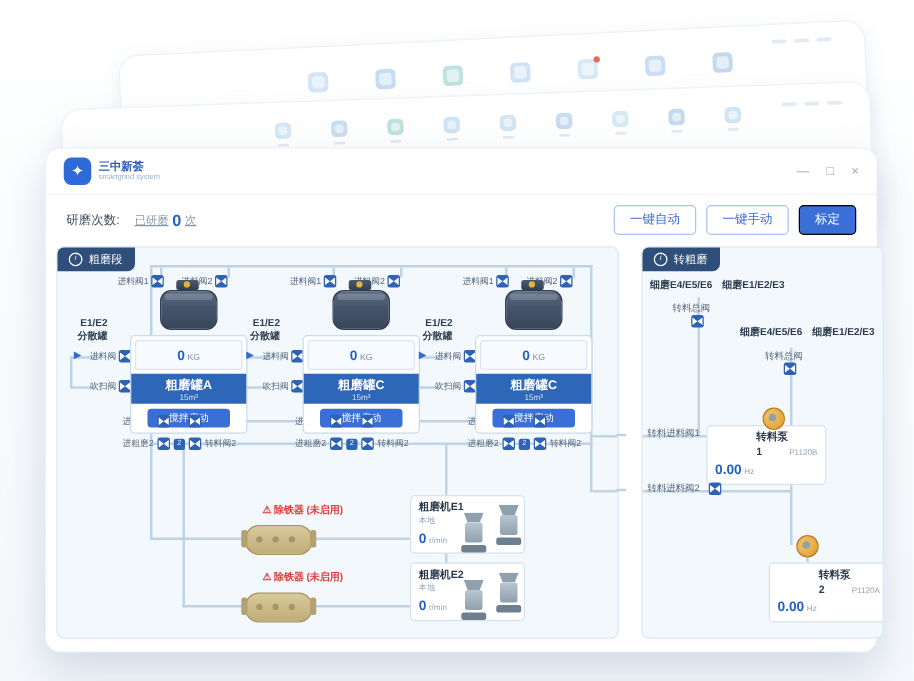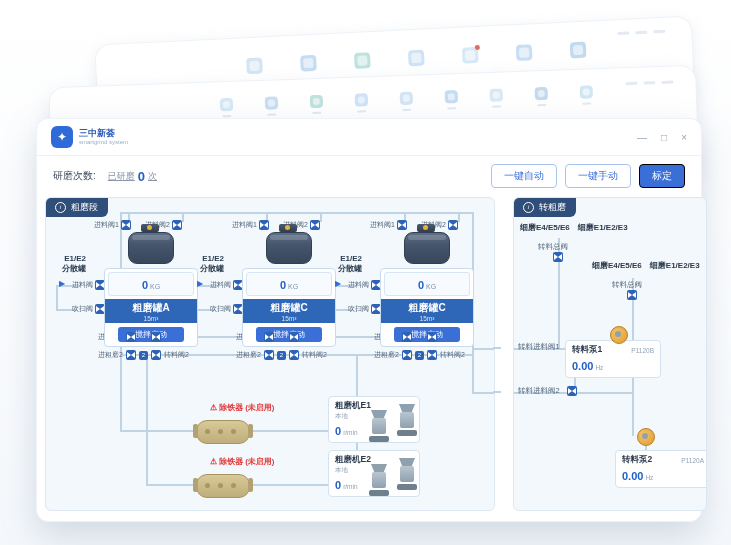--- a/index.html
+++ b/index.html
@@ -98,21 +98,21 @@
   .machine{position:absolute;width:22px;height:38px;z-index:3;}
   .machine .hop{width:16px;height:8px;background:#8fa0af;margin:0 auto;clip-path:polygon(0 0,100% 0,80% 100%,20% 100%);}
   .machine .mbody{width:14px;height:16px;background:linear-gradient(#b9c6d1,#8fa0af);margin:0 auto;border-radius:2px;}
   .machine .base{width:20px;height:6px;background:#6e7f8e;margin:2px auto 0;border-radius:2px;}
 
   
   .grp-row{position:absolute;display:flex;gap:8px;font-size:8px;font-weight:bold;color:#2b3a4d;z-index:2;white-space:nowrap;}
   .vlab{position:absolute;font-size:7.5px;color:#55677c;z-index:2;white-space:nowrap;}
   .feed{position:absolute;display:flex;align-items:center;gap:7px;font-size:7.5px;color:#55677c;z-index:2;white-space:nowrap;}
   .pbox{position:absolute;width:82px;background:#fff;border:1px solid #d5e2ef;border-radius:4px;padding:3px 6px;z-index:2;}
-  .pb-top{display:flex;justify-content:space-between;align-items:center;}
+  .pb-top{display:flex;justify-content:space-between;align-items:flex-end;margin-left:33px;}
   .pb-name{font-size:8.5px;font-weight:bold;color:#2b3a4d;}
   .pb-code{font-size:6.5px;color:#93a3b5;}
   .pb-val .num{font-size:11px;font-weight:bold;color:#2060c8;}
   .pb-val .unit{font-size:6.5px;color:#93a3b5;margin-left:2px;}
   .pump{position:absolute;width:16px;height:16px;border-radius:50%;background:radial-gradient(circle at 35% 35%,#f3c36a,#df9c2e);border:1px solid #b97f22;z-index:3;}
   .pump::after{content:"";position:absolute;left:4px;top:4px;width:6px;height:6px;border-radius:50%;background:#8fa0af;}
 </style>
 </head>
 <body>
 

